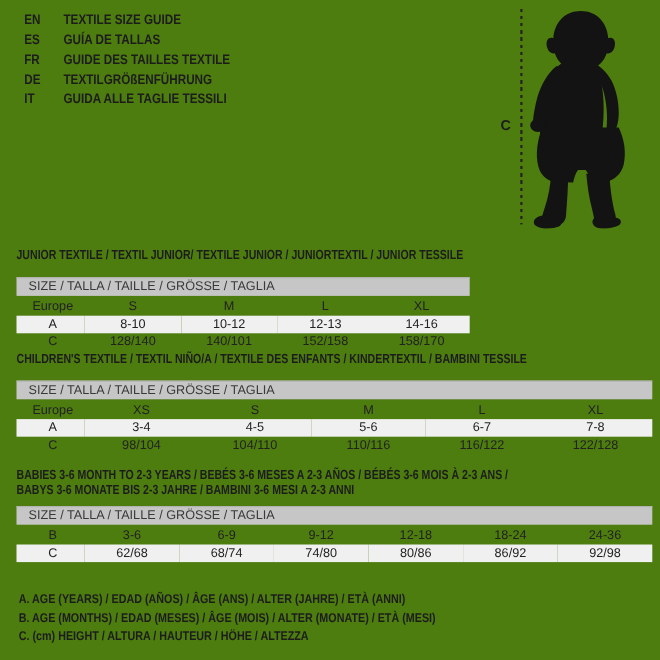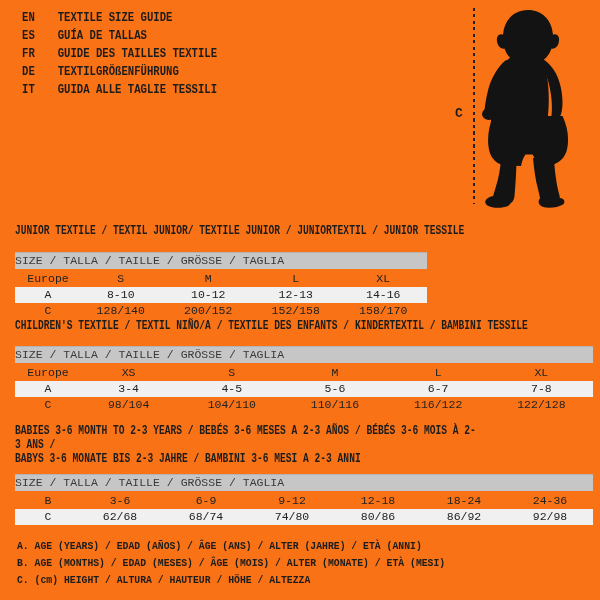--- a/index.html
+++ b/index.html
@@ -1,18 +1,18 @@
 <!DOCTYPE html>
 <html><head>
 <meta charset="utf-8">
 <style>
   html,body{margin:0;padding:0;background:#fff;}
   .canvas{
-    position:relative;width:600px;height:600px;background:#f97316;
-    font-family:Liberation Mono, monospace;color:#1c1c1c;overflow:hidden;
+    position:relative;width:600px;height:600px;background:#4d7c0f;
+    font-family:Liberation Sans, sans-serif;color:#1c1c1c;overflow:hidden;
   }
   
   .langs{
     position:absolute;left:22px;top:12px;
     display:grid;grid-template-columns:42px auto;row-gap:5px;
     font-weight:bold;font-size:12.5px;line-height:13px;white-space:nowrap;
     transform:scaleX(0.85);transform-origin:0 0;
   }
   
   .fig-line{
@@ -25,21 +25,21 @@
   .tbl{position:absolute;left:15px;}
   .s1{top:212px;width:412px;margin-top:12px;}
   .s2{top:319px;width:578px;}
   .s3{top:424px;width:578px;}
   .tbl-title{
     margin:0;font-size:12px;font-weight:bold;line-height:14px;
     white-space:pre-line;transform:scaleX(0.8);transform-origin:0 0;
   }
   .s1 .tbl-title,.s2 .tbl-title{white-space:nowrap;}
   .tbl-head{
-    background:#c6c6c6;height:16px;line-height:16px;padding-left:0;
+    background:#c6c6c6;height:16px;line-height:16px;padding-left:11px;
     font-size:11.5px;color:#3a3a3a;border-top:1px solid #b3b3b3;
     white-space:nowrap;overflow:hidden;
   }
   .s1 .tbl-head{margin-top:14px;}
   .s2 .tbl-head{margin-top:13px;}
   .s3 .tbl-head{margin-top:8px;}
   table.grid{
     border-collapse:collapse;table-layout:fixed;width:100%;
     margin-top:2px;font-size:11.5px;color:#222;
   }
@@ -105,21 +105,21 @@
           <tr class="shade">
             <td class="rowlabel">A</td>
             <td>8-10</td>
             <td>10-12</td>
             <td>12-13</td>
             <td>14-16</td>
           </tr>
           <tr>
             <td class="rowlabel">C</td>
             <td>128/140</td>
-            <td>200/152</td>
+            <td>140/101</td>
             <td>152/158</td>
             <td>158/170</td>
           </tr>
         </tbody>
       </table>
   </section>
 
   <section class="tbl s2">
     <h2 class="tbl-title">CHILDREN'S TEXTILE / TEXTIL NIÑO/A / TEXTILE DES ENFANTS / KINDERTEXTIL / BAMBINI TESSILE</h2>
     <div class="tbl-head">SIZE / TALLA / TAILLE / GRÖSSE / TAGLIA</div>

